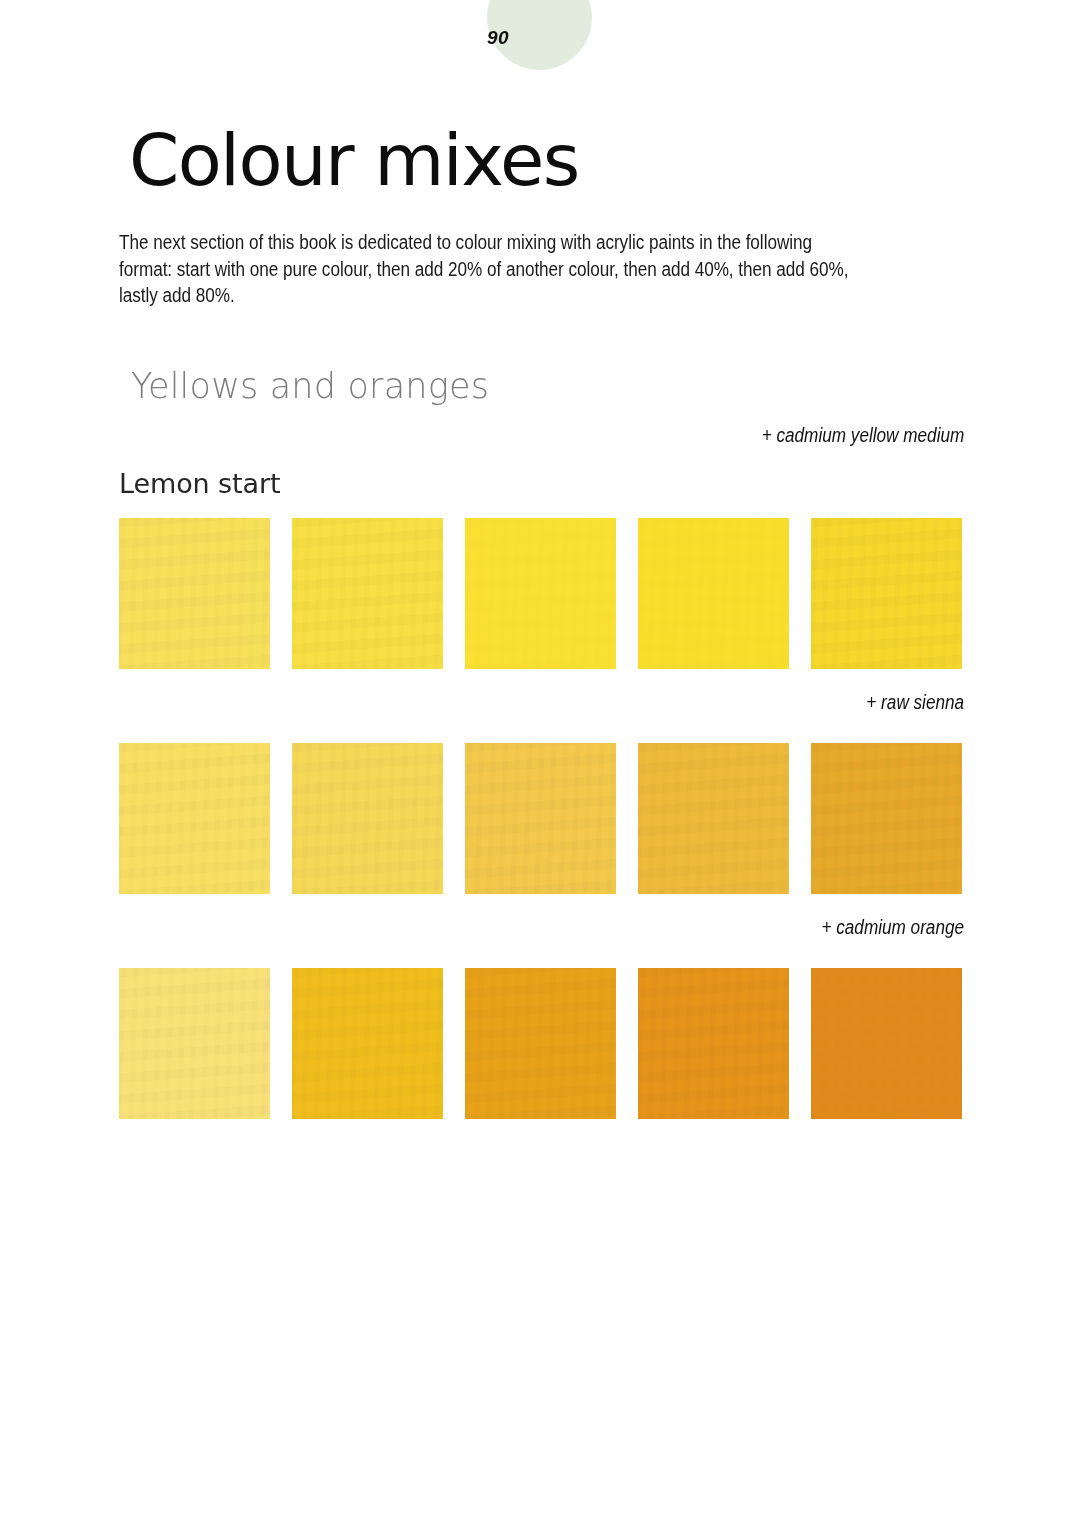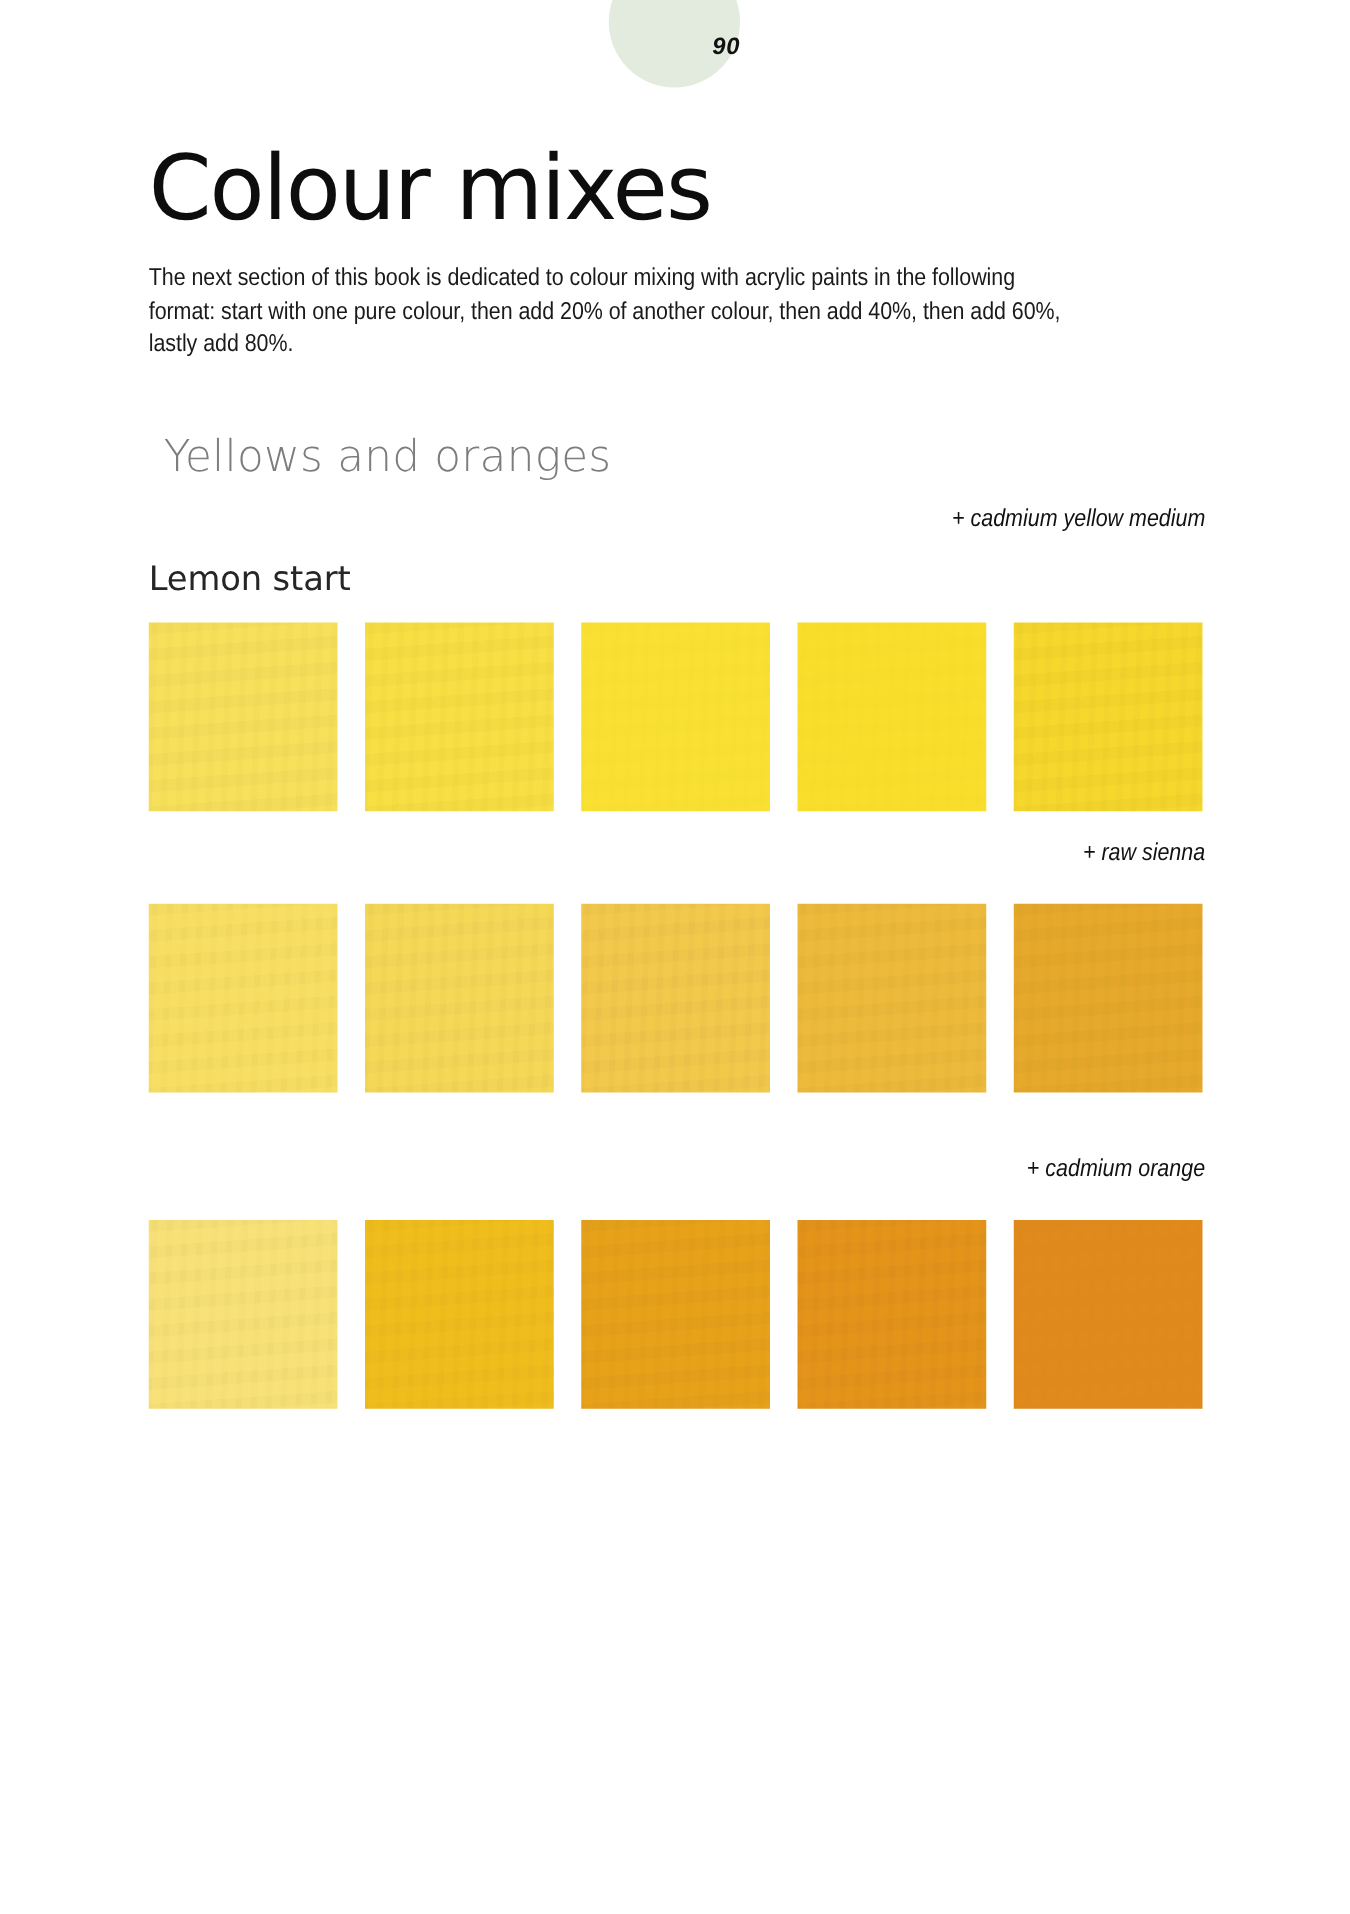--- a/index.html
+++ b/index.html
@@ -23,39 +23,39 @@
     width: 105px;
     height: 105px;
     border-radius: 50%;
     background: #e2ebdd;
   }
   #page-badge .num {
     position: absolute;
     left: 0;
     right: 0;
     top: 62px;
-    text-align: right;
+    text-align: left;
     font-family: "Liberation Sans", sans-serif;
     font-style: italic;
     font-weight: bold;
     font-size: 19px;
     color: #111111;
     letter-spacing: .5px;
   }
 
   
   #content {
     position: absolute;
     left: 119px;
     top: 0;
     width: 845px;
   }
 
   h1#page-title {
-    margin: 0;
+    margin: 10px;
     padding-top: 117px;
     font-family: "DejaVu Sans", sans-serif;
     font-weight: 400;
     font-size: 72px;
     line-height: 0.92;
     letter-spacing: -1.6px;
     color: #0d0d0d;
   }
 
   p#intro {
@@ -139,21 +139,21 @@
   
   #group-1 { padding-top: 50px; }
   #group-1 .base-label { position: relative; }
   #group-1 .mix-label  { top: 6px; }
   #group-1 .swatch-row { margin-top: 18px; }
 
   #group-2 { padding-top: 22px; }
   #group-2 .mix-label  { top: 22px; }
   #group-2 .swatch-row { margin-top: 52px; }
 
-  #group-3 { padding-top: 22px; margin-top: 28px; }
+  #group-3 { padding-top: 22px; }
   #group-3 .mix-label  { top: 22px; }
   #group-3 .swatch-row { margin-top: 52px; }
 
   #group-4 { padding-top: 40px; }
   #group-4 .mix-label  { top: 46px; }
   #group-4 .swatch-row { margin-top: 17px; }
 </style>
 </head>
 <body style="background: rgb(255, 255, 255);">
 

